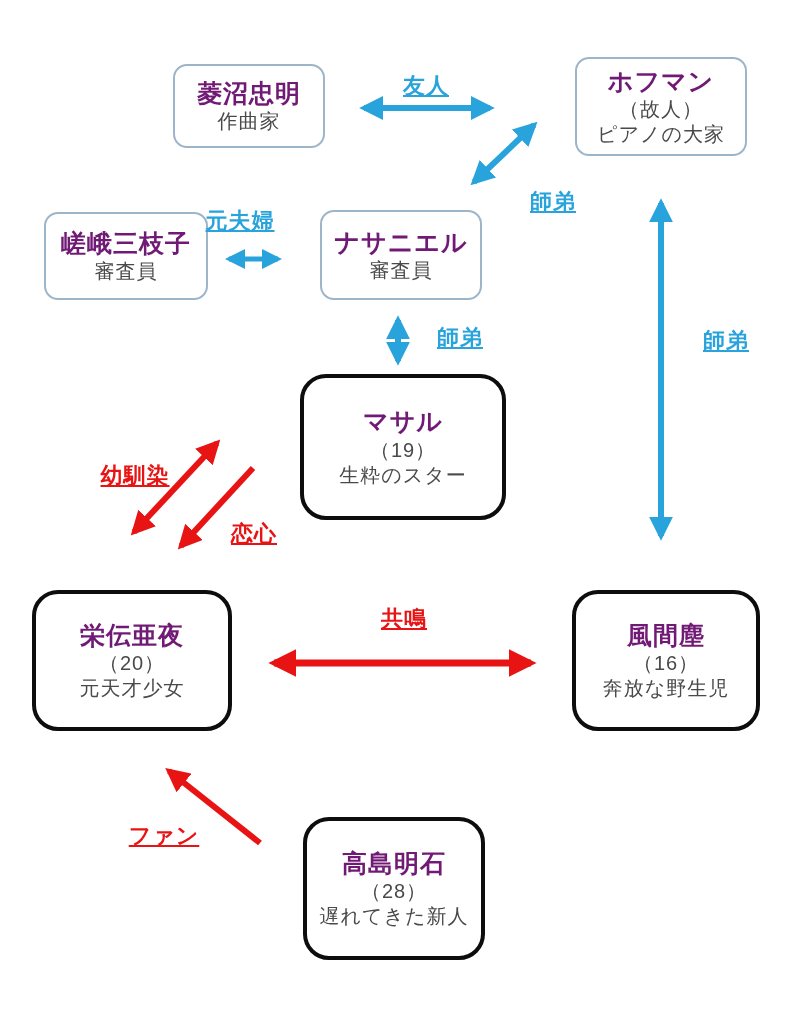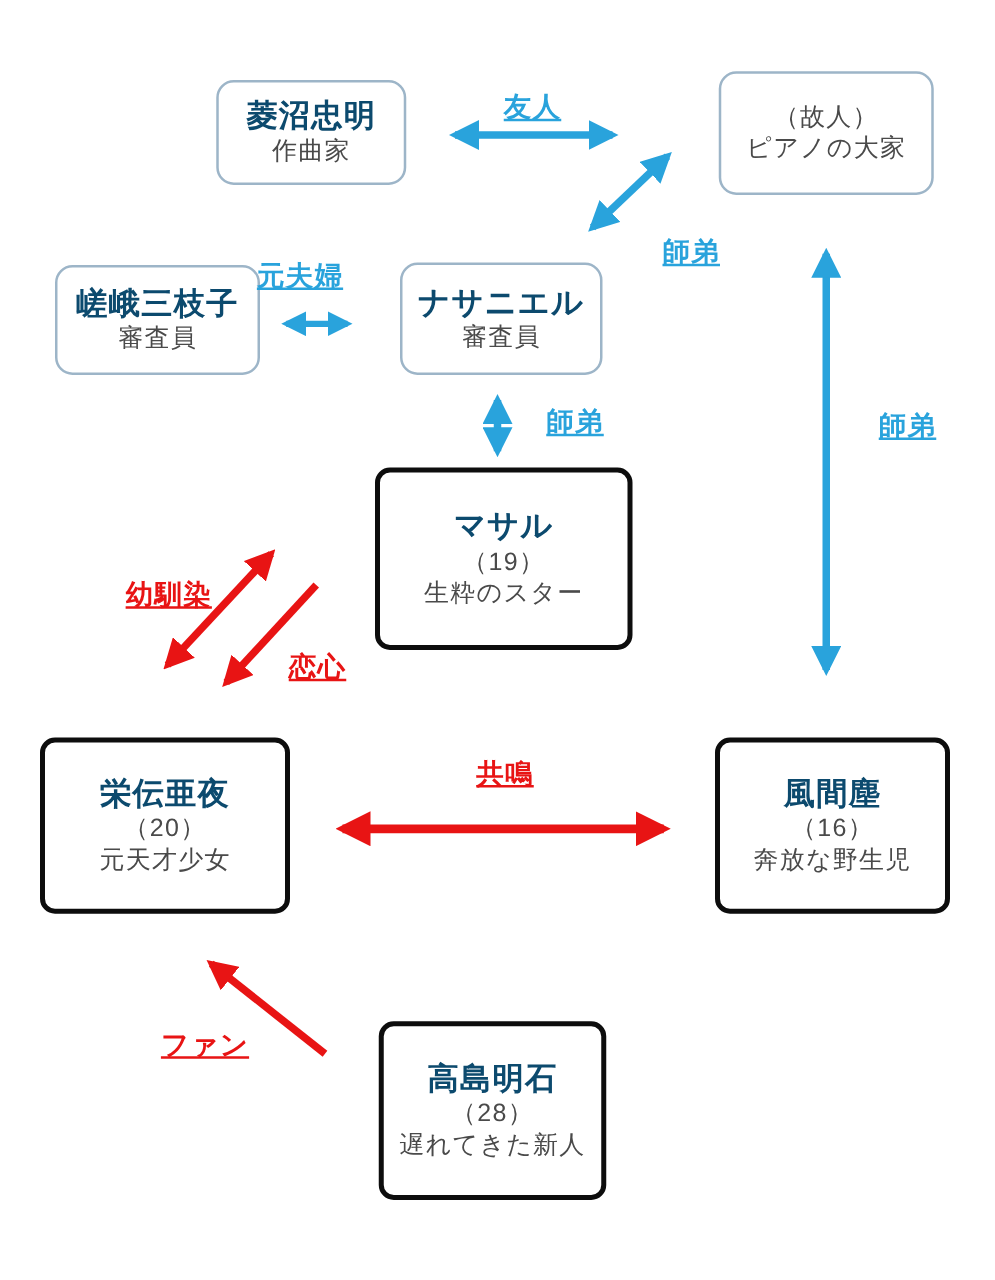--- a/index.html
+++ b/index.html
@@ -30,23 +30,23 @@
     text-align:center;
     box-sizing:border-box;
     line-height:1.25;
   }
   .node.judge{
     border:2px solid var(--border-light);
     border-radius:14px;
   }
   .node.contestant{
     border:4px solid var(--border-dark);
-    border-radius:12px;
+    border-radius:26px;
   }
-  .nm{font-size:25px;font-weight:bold;color:#0c4a6e;letter-spacing:1px;}
+  .nm{font-size:25px;font-weight:bold;color:#701a75;letter-spacing:1px;}
   .sub{font-size:20px;color:var(--subtext);letter-spacing:1px;}
   .lbl{
     position:absolute;
     transform:translate(-50%,-50%);
     font-size:22px;font-weight:bold;
     white-space:nowrap;
     letter-spacing:1px;
     text-decoration:underline;
   }
   .lbl.blue{color:var(--blue);}
@@ -76,20 +76,21 @@
     <line class="arrow-red" x1="274" y1="663" x2="531" y2="663" stroke-width="7" marker-start="url(#mr)" marker-end="url(#mr)"></line>
     <line class="arrow-red" x1="260" y1="843" x2="169" y2="771" stroke-width="6" marker-end="url(#mr)"></line>
   </svg>
 
   <div class="node judge" style="left:173px;top:64px;width:152px;height:84px">
     <div class="nm">菱沼忠明</div>
     <div class="sub">作曲家</div>
   </div>
 
   <div class="node judge" style="left:575px;top:57px;width:172px;height:99px">
+    <div class="nm">ホフマン</div>
     <div class="sub">（故人）</div>
     <div class="sub">ピアノの大家</div>
   </div>
 
   <div class="node judge" style="left:44px;top:212px;width:164px;height:88px">
     <div class="nm">嵯峨三枝子</div>
     <div class="sub">審査員</div>
   </div>
 
   <div class="node judge" style="left:320px;top:210px;width:162px;height:90px">

